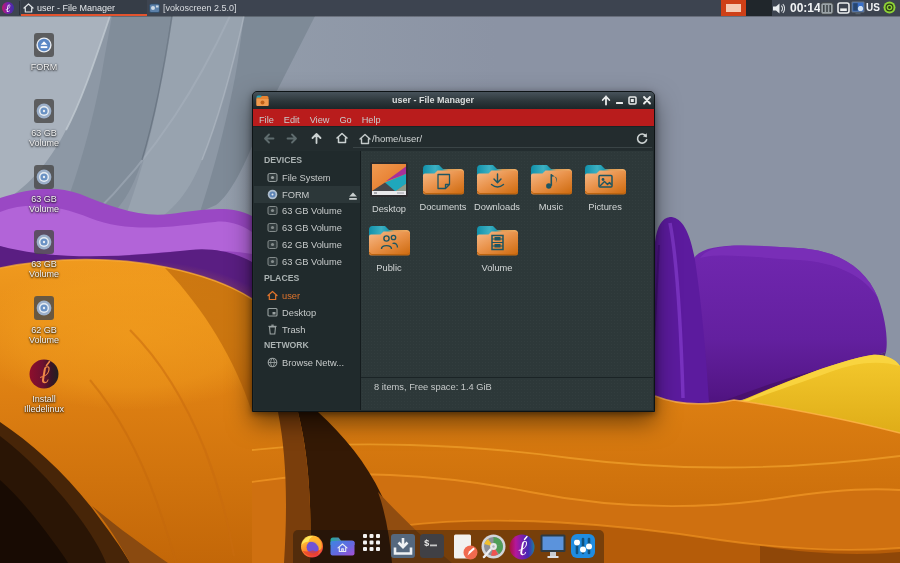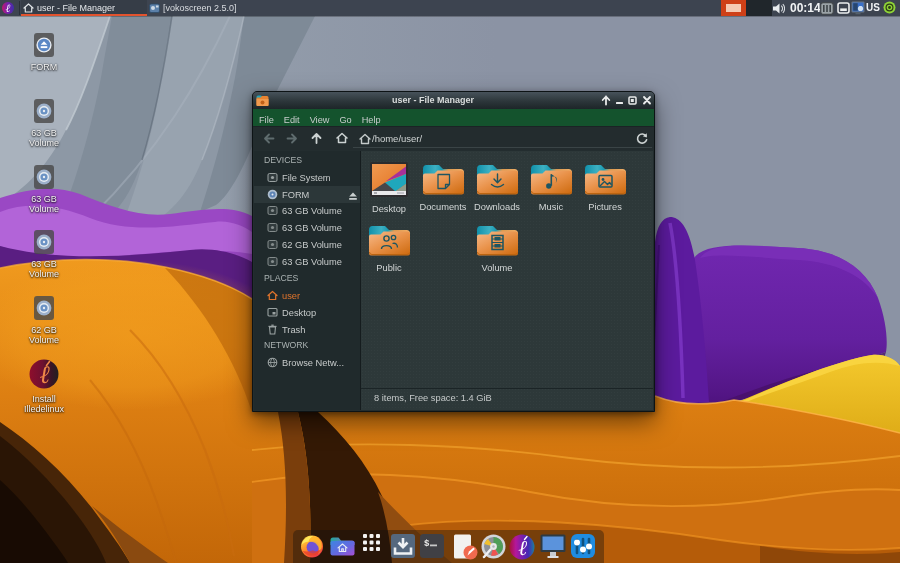--- a/index.html
+++ b/index.html
@@ -18,36 +18,36 @@
   
   #win { position:absolute; left:252px; top:91px; width:403px; height:321px; z-index:20;
          border-radius:5px 5px 0 0; box-shadow:0 10px 24px rgba(0,0,0,0.5), 0 2px 6px rgba(0,0,0,0.4);
          background:#232d2f; border:1px solid #0d1315; }
   #tbar { position:relative; height:17px; border-radius:4px 4px 0 0;
           background:linear-gradient(#47525a, #2c363a 55%, #20292c 90%, #1d2629); }
   #tbar .ticon { position:absolute; left:3px; top:2px; }
   #tbar .ttl { position:absolute; left:0; right:41px; top:0; height:17px; line-height:17px; text-align:center;
                font-size:9px; font-weight:bold; color:#d9dcdc; }
   .wbtn { position:absolute; top:0; height:17px; line-height:16px; color:#e8eaea; font-size:9px; text-align:center; }
-  #menubar { height:18px; background:#14532d; border-bottom:1px solid #1b2325; }
+  #menubar { height:18px; background:#b91c1c; border-bottom:1px solid #1b2325; }
   #menubar span { display:inline-block; font-size:9.2px; color:#c9cdcd; line-height:18px; margin-left:10px; }
   #menubar span:first-child { margin-left:6px; }
   #toolbar { position:relative; height:23px; background:#232c2e; }
   #pathbox { position:absolute; left:100px; top:2px; width:299px; height:19px; border-bottom:1px solid #3a4446; }
   #pathbox .ptxt { position:absolute; left:19px; top:0; height:19px; line-height:19px; font-size:9.5px; color:#d2d6d6; }
   #wbody { position:absolute; left:1px; top:59px; bottom:1px; right:1px; display:flex; }
   #sidebar { width:107px; background:#202a2c; border-right:1px solid #151c1e; position:relative; font-size:9.3px; color:#c7cbcb; }
-  .shead { font-weight:normal; font-size:8.7px; color:#aab2b2; position:absolute; left:10px; }
+  .shead { font-weight:bold; font-size:8.7px; color:#aab2b2; position:absolute; left:10px; }
   .srow { position:absolute; left:13px; height:14px; line-height:14px; white-space:nowrap; }
   .srow .st { margin-left:4px; }
   #main { flex:1; position:relative; background:#2d3839;
           background-image:radial-gradient(rgba(255,255,255,0.025) 1px, transparent 1px); background-size:3px 3px; }
   .gcell { position:absolute; width:52px; text-align:center; }
   .gcell .glbl { font-size:9.3px; color:#d3d7d7; margin-top:3px; }
-  #statusbar { position:absolute; left:0; right:0; bottom:0; height:22px; border-top:1px solid #1b2426;
+  #statusbar { position:absolute; left:0; right:0; bottom:0; height:33px; border-top:1px solid #1b2426;
                font-size:9.3px; color:#c6caca; line-height:19px; padding-left:13px; }
   
   #dock { position:absolute; left:293px; top:530px; width:311px; height:33px; background:rgba(18,16,14,0.38);
           border-radius:5px 5px 0 0; z-index:25; }
   .dk { position:absolute; top:4px; }
 </style>
 </head>
 <body>
 <div id="stage">
   <svg id="wall" width="900" height="563" viewBox="0 0 900 563">

